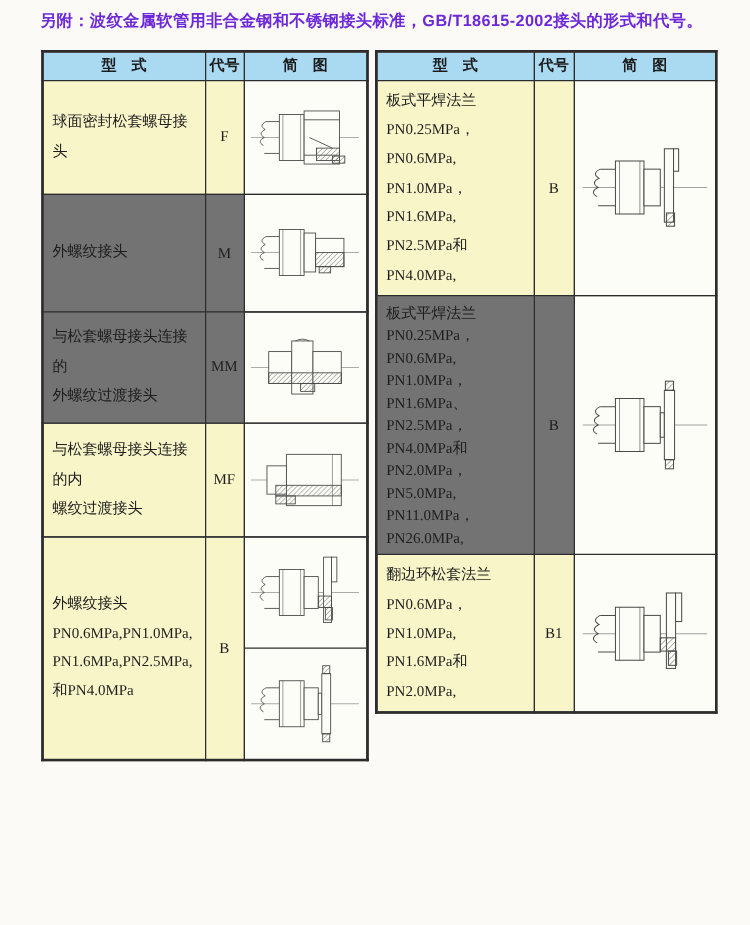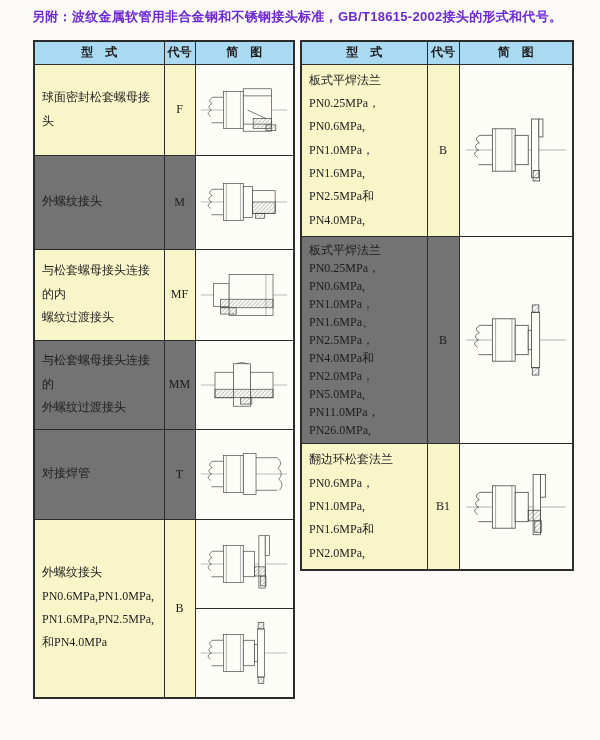--- a/index.html
+++ b/index.html
@@ -140,50 +140,39 @@
         <td class="type">外螺纹接头</td>
         <td class="code">M</td>
         <td class="diag-cell">
           <svg class="diag dl" viewBox="0 0 130 90">
                 <use href="#g-center"></use>
                 <use href="#g-hose"></use>
                 <use href="#g-male"></use>
               </svg>
         </td>
       </tr>
+      <tr style="height:89px">
+        <td class="type">与松套螺母接头连接的
+外螺纹过渡接头</td>
+        <td class="code">MM</td>
+        <td class="diag-cell">
+          <svg class="diag dl" viewBox="0 0 130 90">
+                <use href="#g-center"></use>
+                <use href="#g-nipple"></use>
+              </svg>
+        </td>
+      </tr>
       <tr style="height:91px">
         <td class="type yellow">与松套螺母接头连接的内
 螺纹过渡接头</td>
         <td class="code yellow">MF</td>
         <td class="diag-cell">
           <svg class="diag dl" viewBox="0 0 130 90">
                 <use href="#g-center"></use>
                 <use href="#g-female"></use>
-              </svg>
-        </td>
-      </tr>
-      <tr style="height:89px">
-        <td class="type">与松套螺母接头连接的
-外螺纹过渡接头</td>
-        <td class="code">MM</td>
-        <td class="diag-cell">
-          <svg class="diag dl" viewBox="0 0 130 90">
-                <use href="#g-center"></use>
-                <use href="#g-nipple"></use>
-              </svg>
-        </td>
-      </tr>
-      <tr style="height:90px">
-        <td class="type">对接焊管</td>
-        <td class="code">T</td>
-        <td class="diag-cell">
-          <svg class="diag dl" viewBox="0 0 130 90">
-                <use href="#g-center"></use>
-                <use href="#g-hose"></use>
-                <use href="#g-weldpipe"></use>
               </svg>
         </td>
       </tr>
       <tr style="height:178px">
         <td class="type yellow">外螺纹接头
 PN0.6MPa,PN1.0MPa,
 PN1.6MPa,PN2.5MPa,
 和PN4.0MPa</td>
         <td class="code yellow">B</td>
         <td class="diag-cell">

